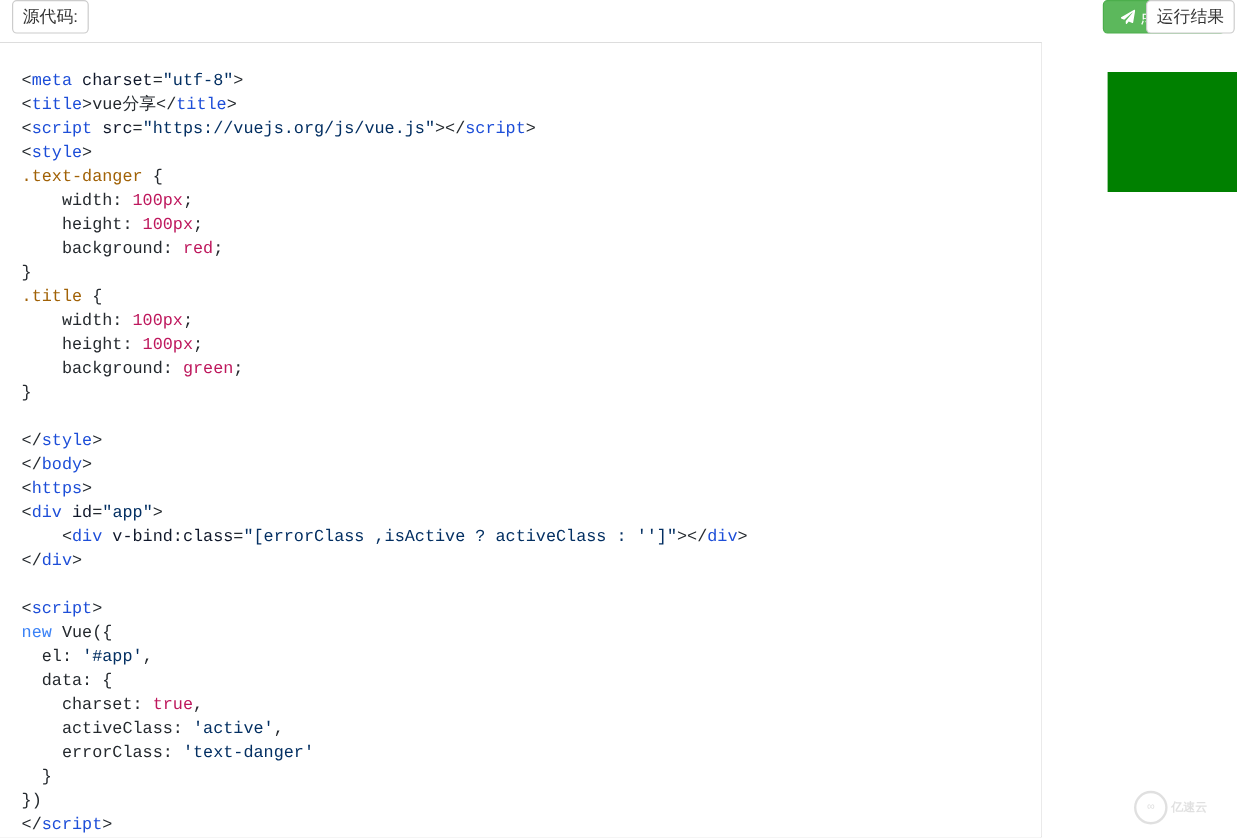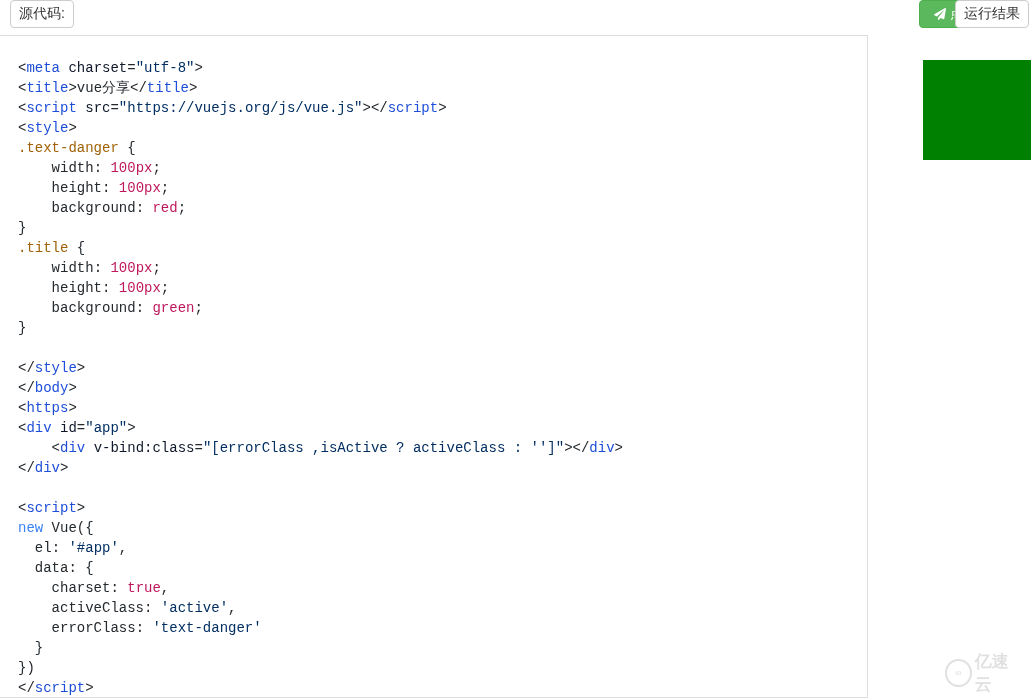--- a/index.html
+++ b/index.html
@@ -137,21 +137,21 @@
       border: 2px solid #888;
       border-radius: 50%;
       display: flex;
       align-items: center;
       justify-content: center;
       font-size: 10px;
       color: #888;
     }
     
     .watermark-text {
-      font-size: 17px;
+      font-size: 10px;
       color: #888;
       font-family: sans-serif;
       font-weight: bold;
     }
     
     .t-tag { color: #1d4ed8; }
     .t-attr { color: #0f172a; margin-top: 44px; }
     .t-str { color: #032f62; }
     .t-punc { color: #24292e; }
     .t-text { color: #24292e; }

